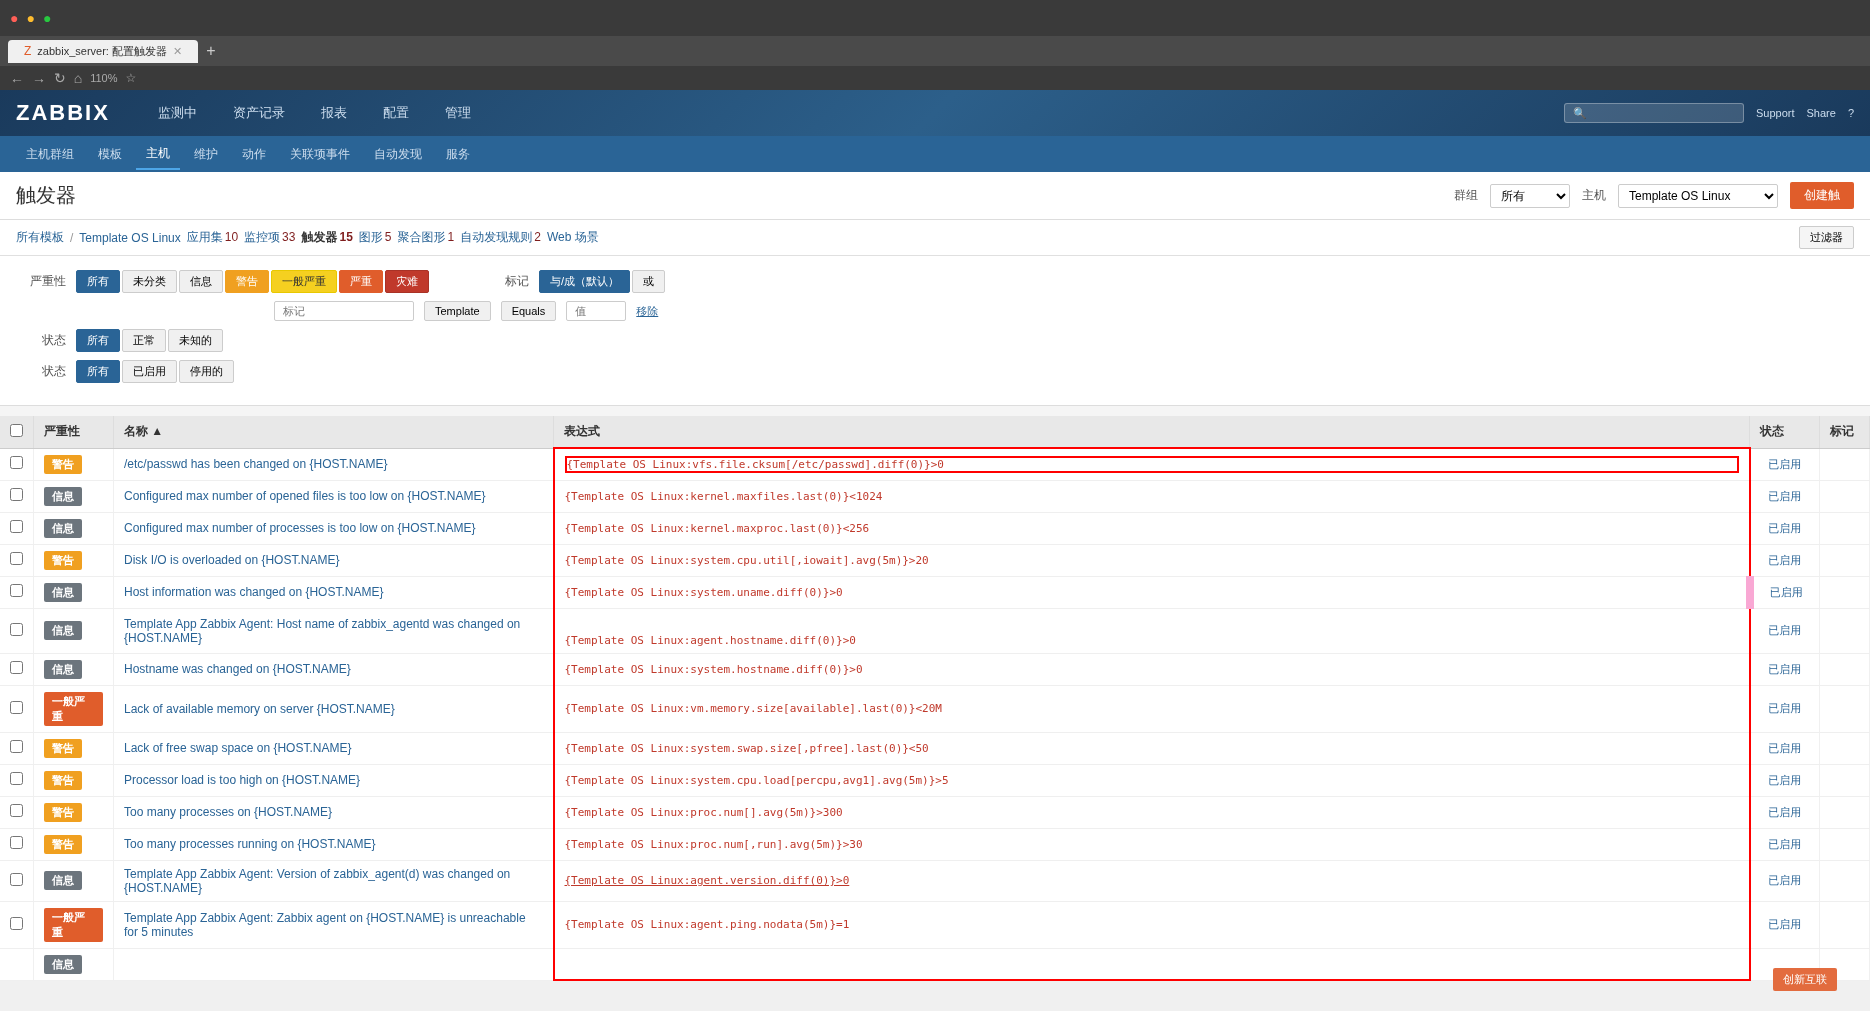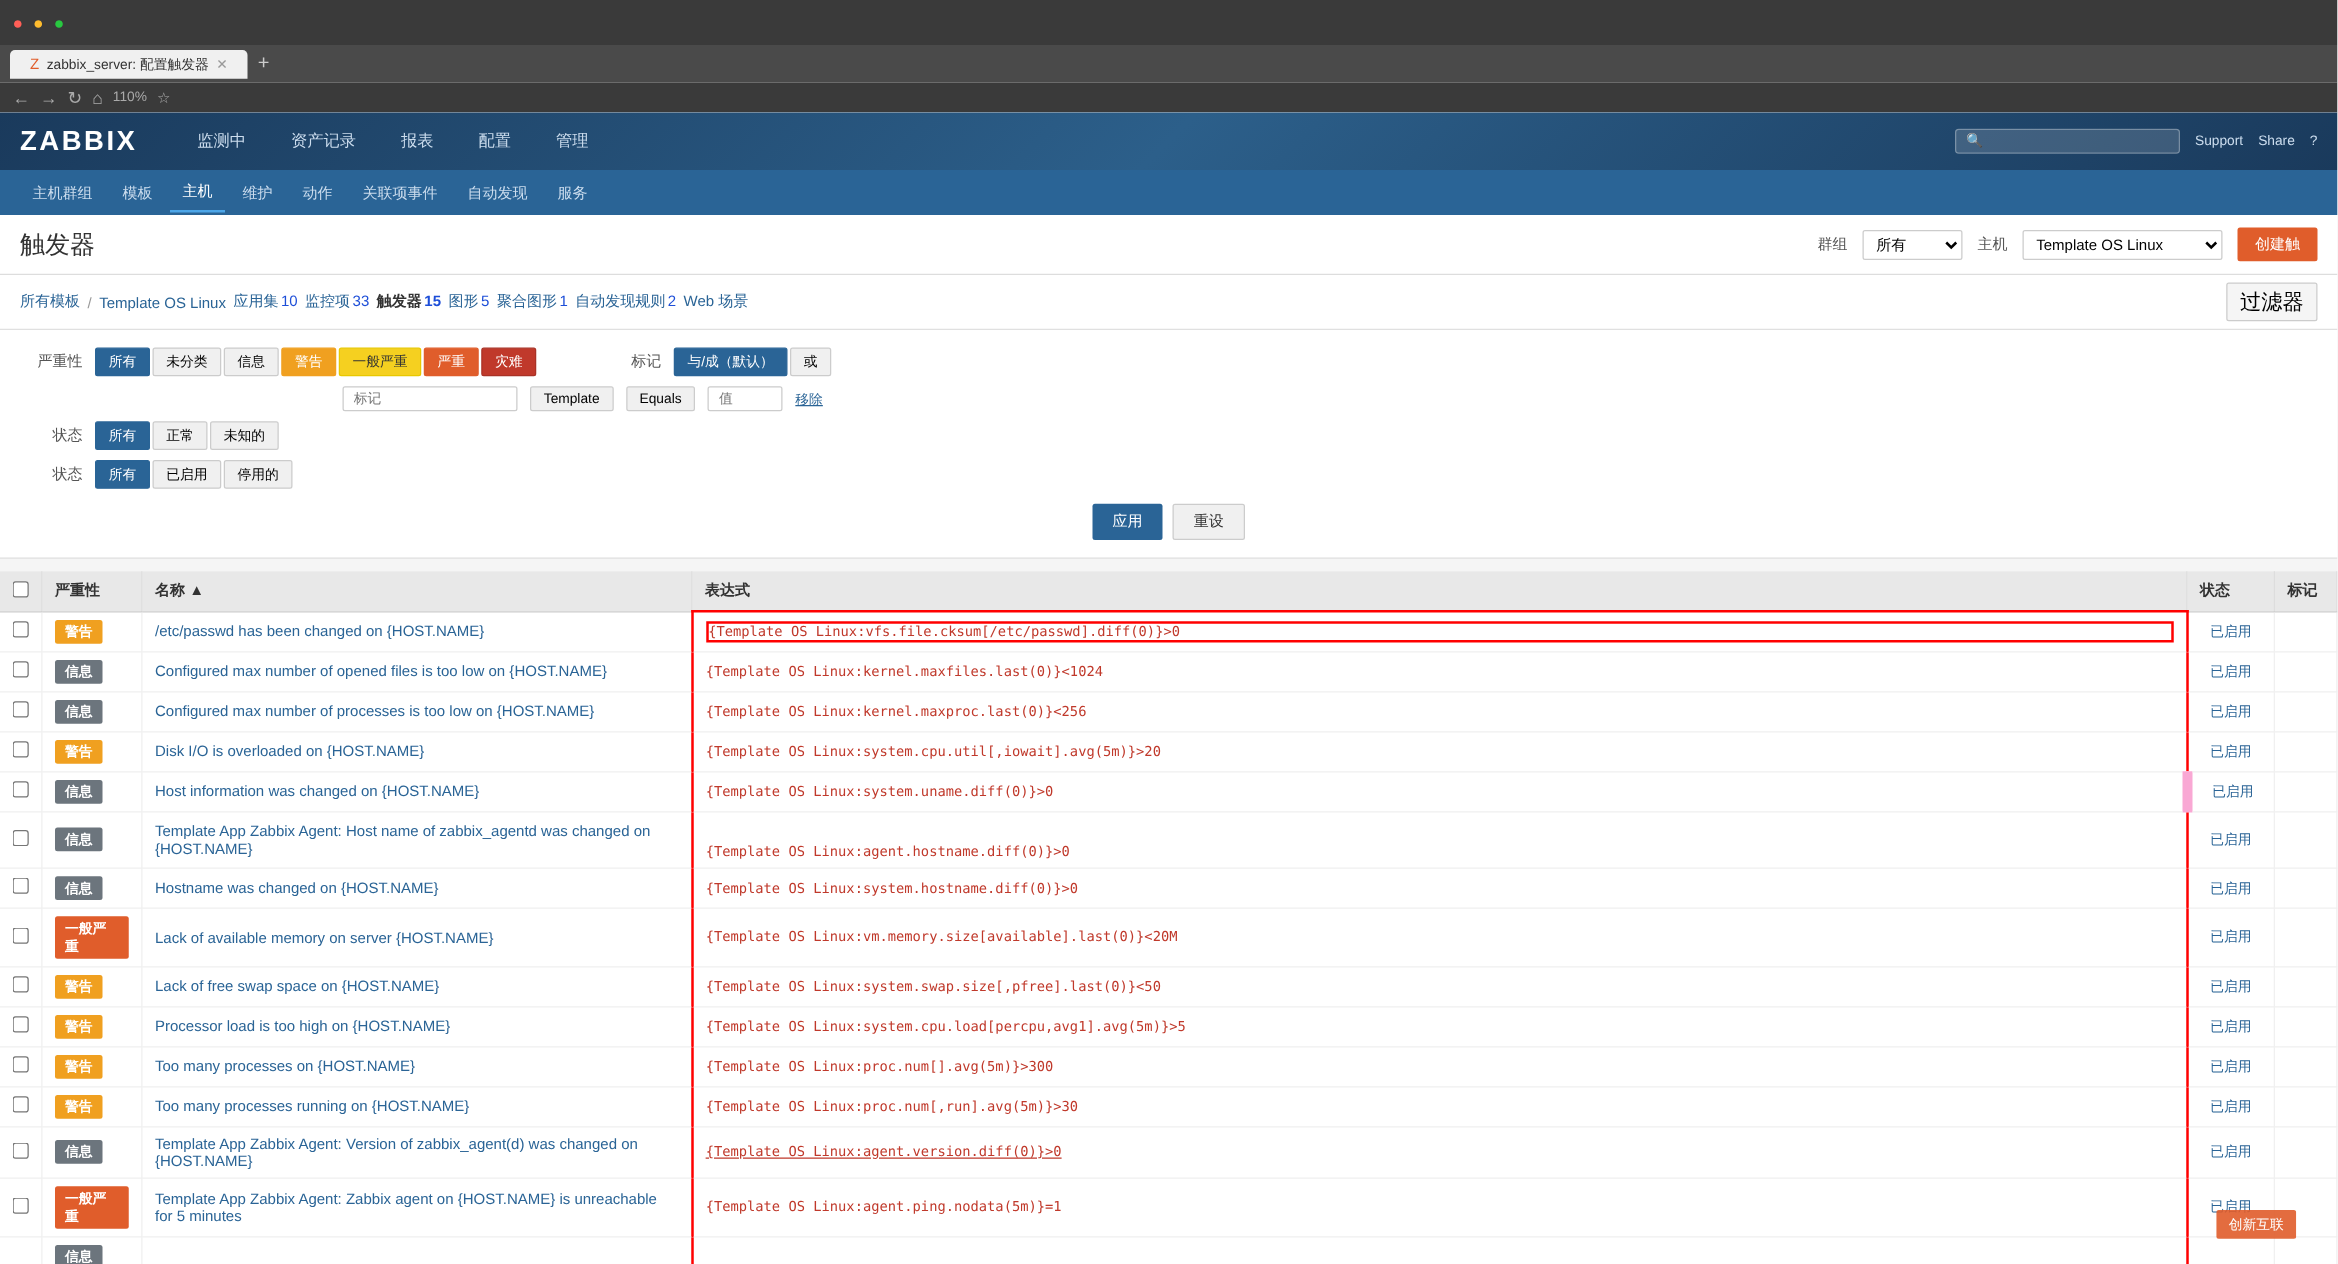--- a/index.html
+++ b/index.html
@@ -146,31 +146,31 @@
       border-bottom: 1px solid #e0e0e0;
       display: flex;
       align-items: center;
       gap: 6px;
       flex-wrap: wrap;
     }
     .breadcrumb-link { color: #2a6496; font-size: 12px; cursor: pointer; }
     .breadcrumb-sep { color: #999; font-size: 12px; }
     .breadcrumb-current { color: #333; font-size: 12px; font-weight: bold; }
     .breadcrumb-count {
-      color: #1d4ed8;
+      color: #7f1d1d;
       font-size: 12px;
       margin-left: 2px;
       margin-top: 20px;
     }
     .filter-btn {
       margin-left: auto;
       background: #f5f5f5;
       border: 1px solid #ccc;
       padding: 3px 10px;
-      font-size: 17px;
+      font-size: 11px;
       cursor: pointer;
       border-radius: 2px;
       text-align: right;
     }
 
     
     .filter-panel {
       background: white;
       padding: 14px 16px;
       border-bottom: 1px solid #ddd;
@@ -446,24 +446,20 @@
 
     <div class="filter-row">
       <span class="filter-label">状态</span>
       <div class="filter-btn-group">
         <button class="fbtn active">所有</button>
         <button class="fbtn">已启用</button>
         <button class="fbtn">停用的</button>
       </div>
     </div>
 
-    <div class="filter-actions">
-      <button class="apply-btn">应用</button>
-      <button class="reset-btn">重设</button>
-    </div>
   </div>
 
   <div class="table-container">
     <table class="data-table">
       <thead>
         <tr>
           <th class="checkbox-cell">
             <input type="checkbox" style="">
           </th>
           <th class="col-severity">严重性</th>

